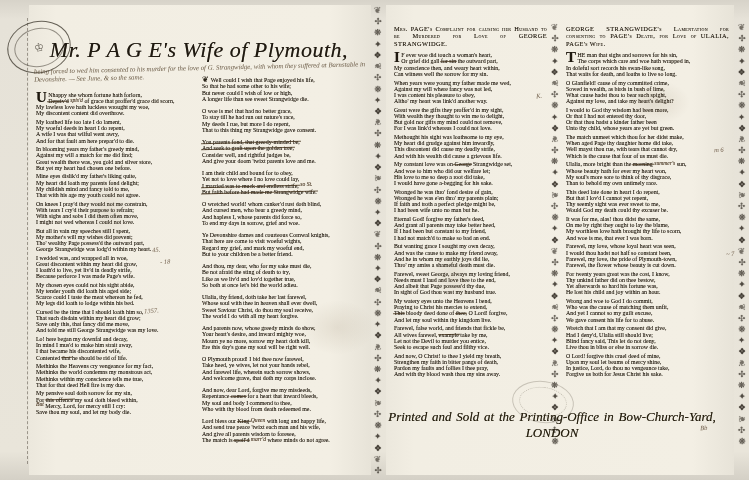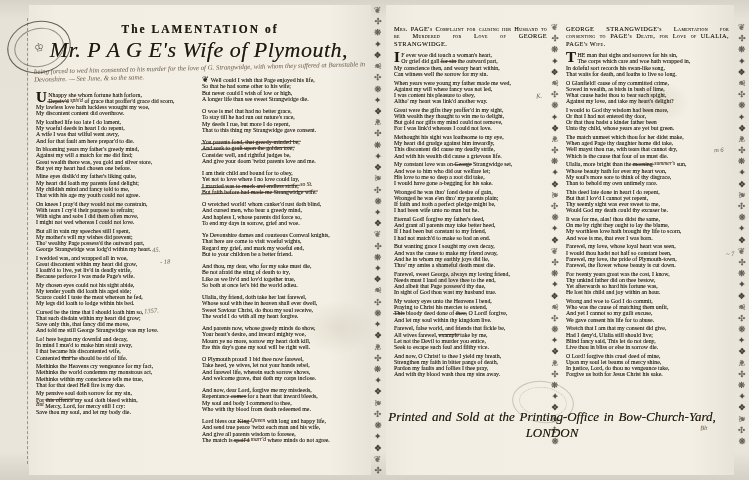--- a/index.html
+++ b/index.html
@@ -197,21 +197,20 @@
       <span style="transform: rotate(90deg); opacity: 0.79;">❋</span>
     </div>
 
   <div class="stampTL">
     <div class="inner">♔</div>
   </div>
   <div class="stampB">
     <div class="inner"></div>
   </div>
 
-  <div class="title-upper">The LAMENTATION of</div>
   <div class="title-main">Mr. P A G E's Wife of Plymouth,</div>
   <div class="hand-note hand">being forced to wed him consented to his murder for the love of G. Strangwidge, with whom they suffered at Barnstable in Devonshire. — See June, &amp; so the same.</div>
 
   <div class="col" id="lcol1">
       <div class="stanza">
         <div class="line"><span class="dropcap">U</span>Nhappy she whom fortune hath forlorn,</div>
         <div class="line"><span class="strike">Depriv'd</span> <span class="scribble hand">spis'd</span> of grace that proffer'd grace did scorn,</div>
         <div class="line">My lawless love hath luckless wrought my woe,</div>
         <div class="line">My discontent content did overthrow.</div>
       </div>

